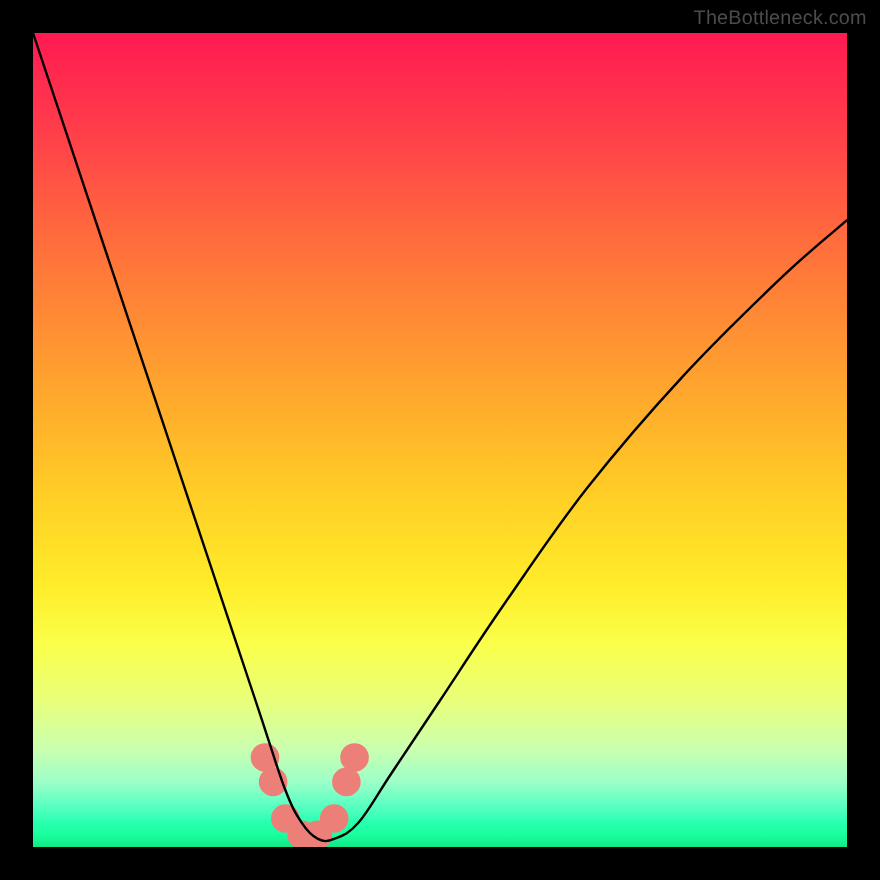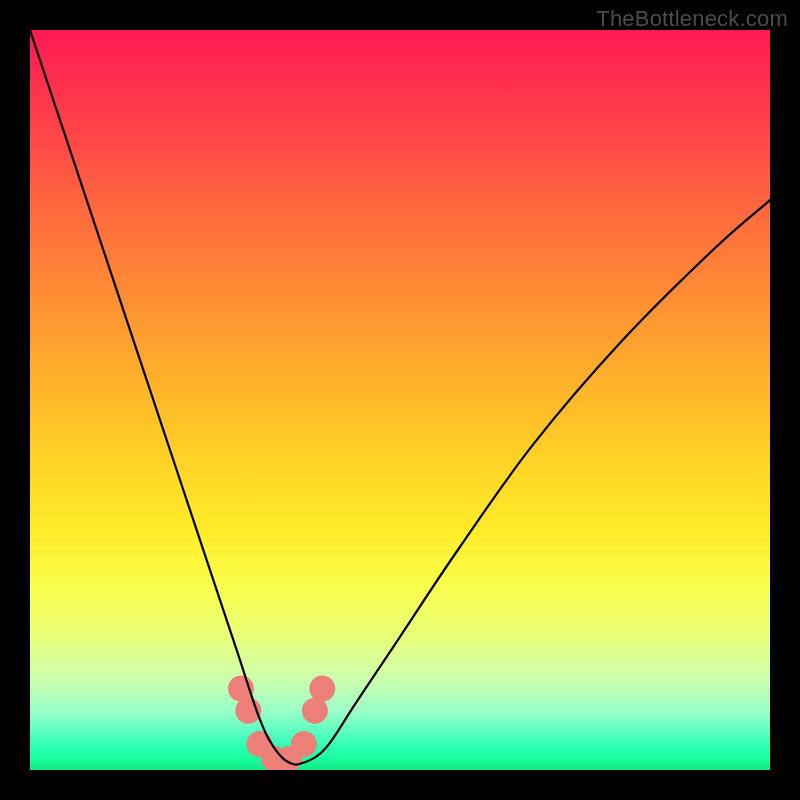--- a/index.html
+++ b/index.html
@@ -33,21 +33,21 @@
       #29ffb0 97%,
       #1aff9e 98.5%,
       #11e884 100%
     );
   }
   .watermark {
     position: absolute;
     top: 6px;
     right: 12px;
     color: #4c4c4c;
-    font-size: 22px;
+    font-size: 18px;
     font-weight: 400;
     letter-spacing: 0.2px;
   }
   svg.curve {
     position: absolute;
     left: 0;
     top: 0;
   }
 </style>
 </head>

